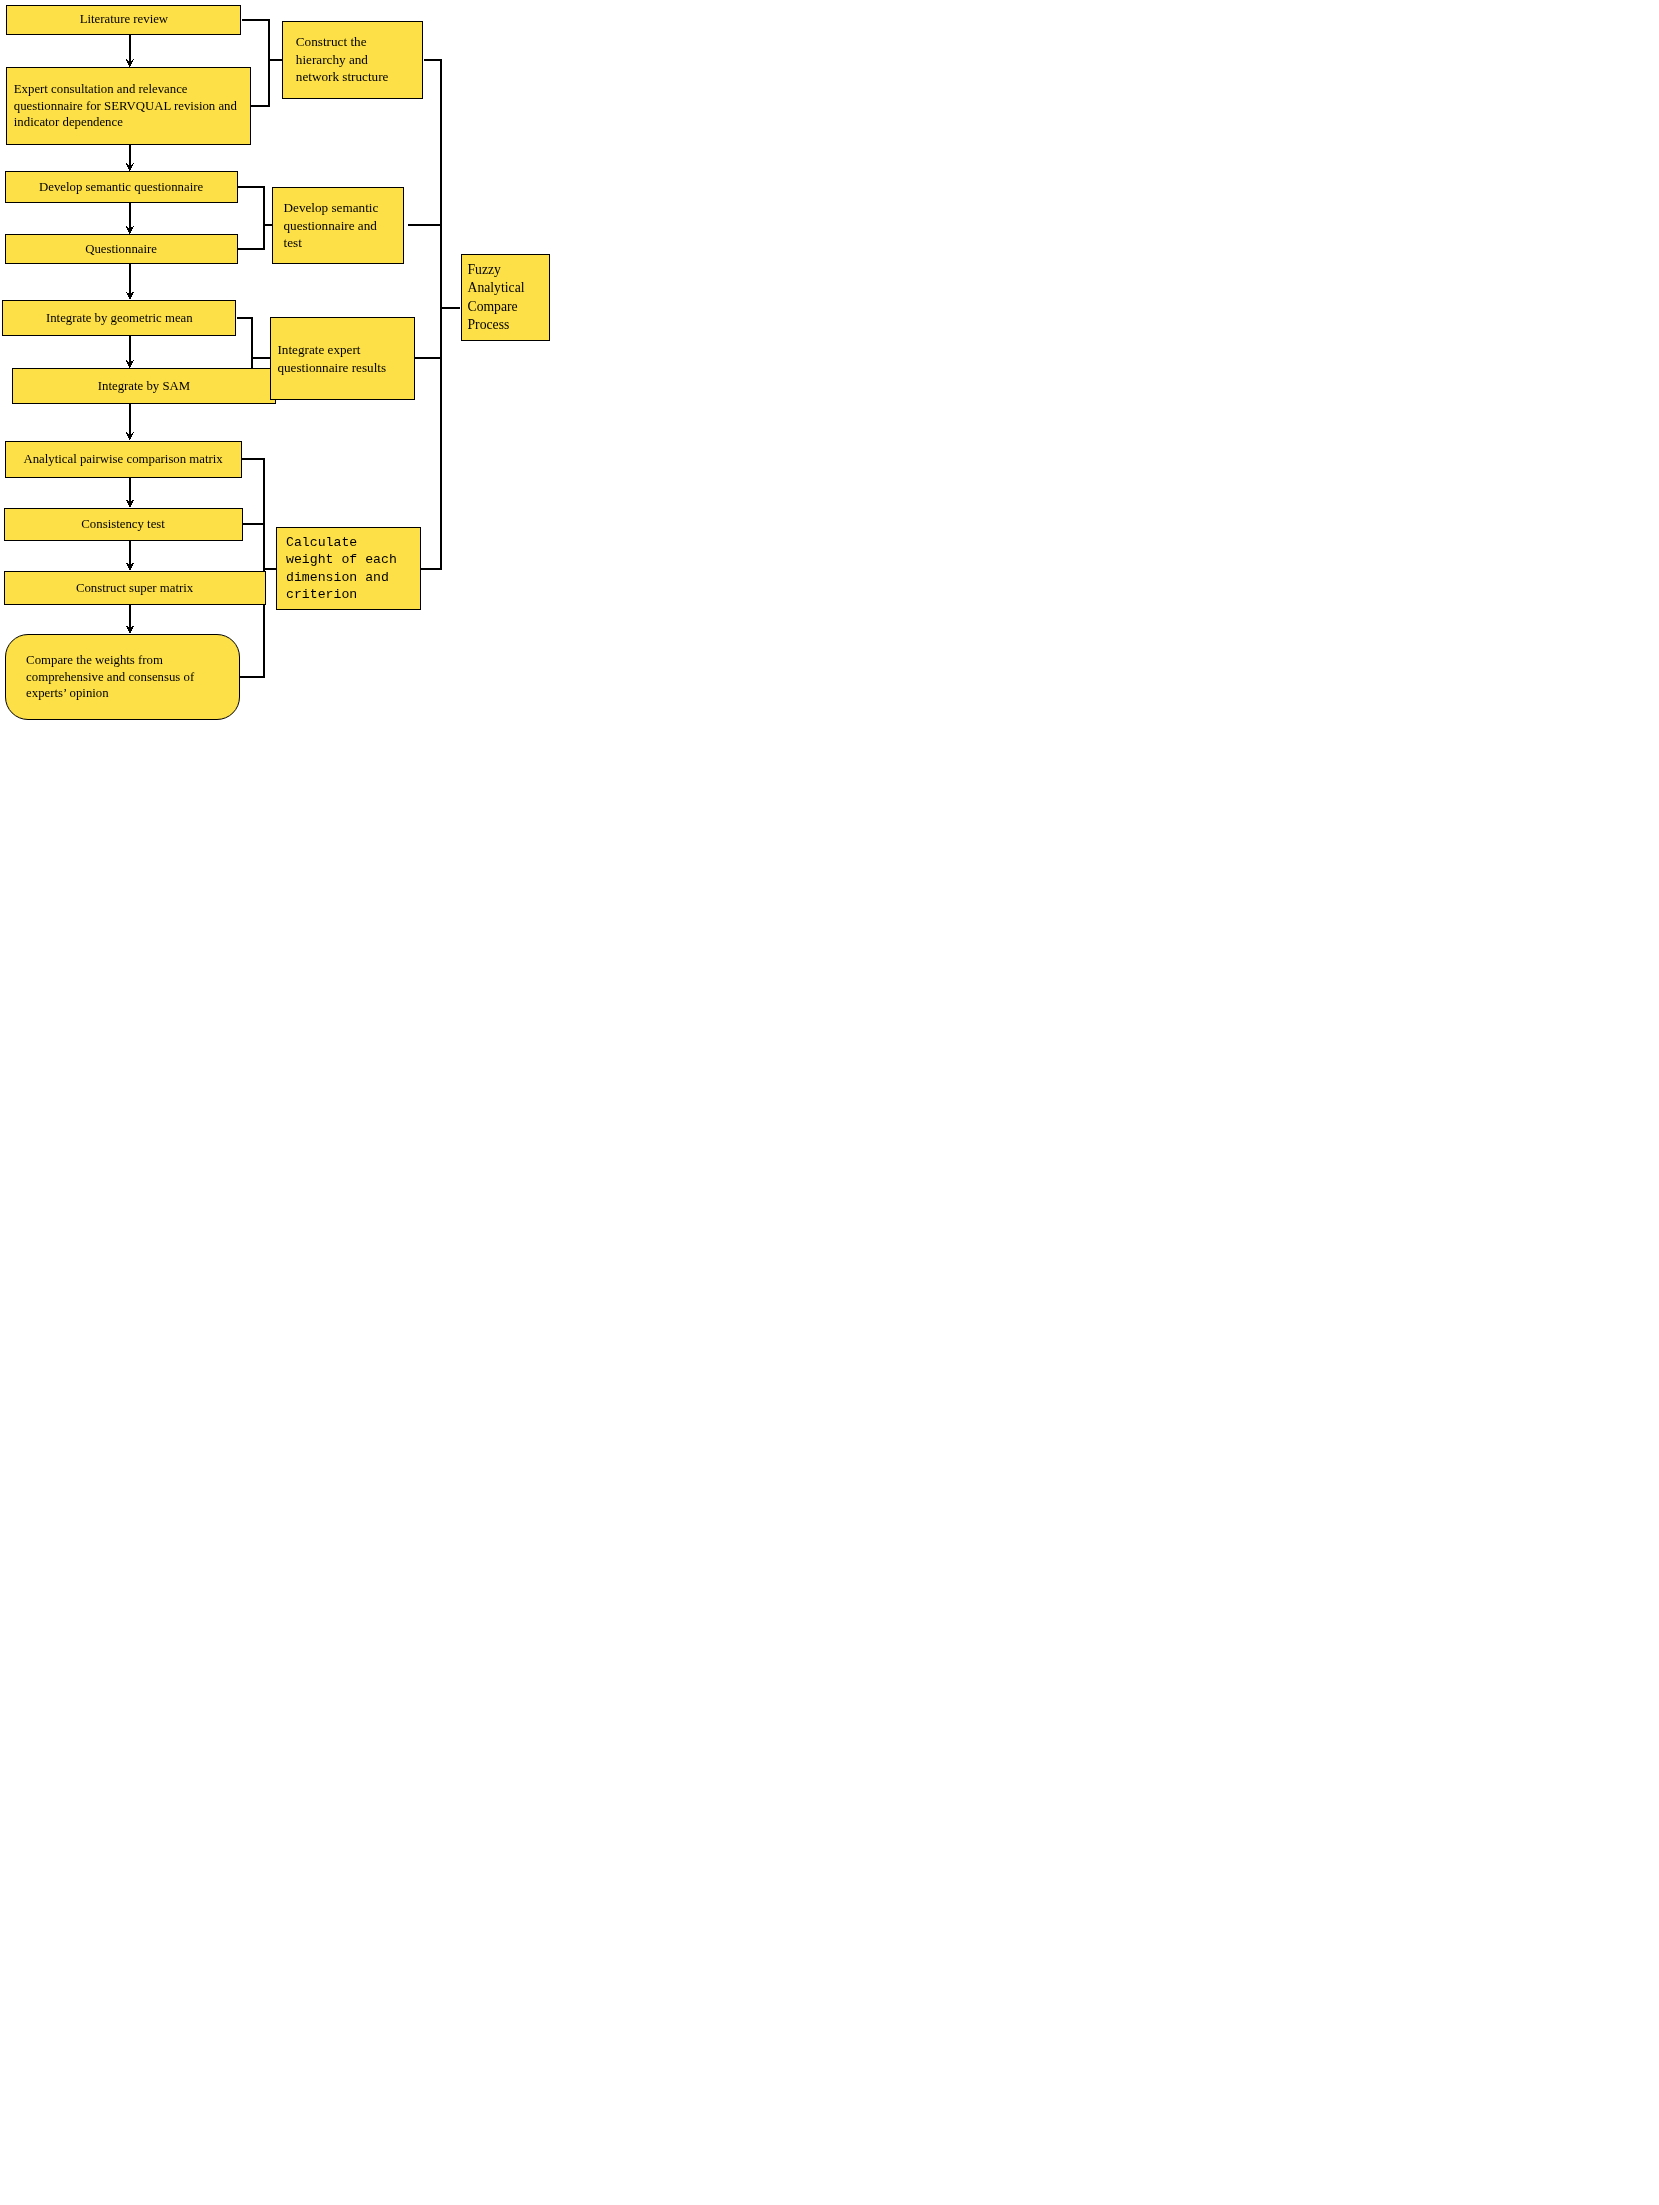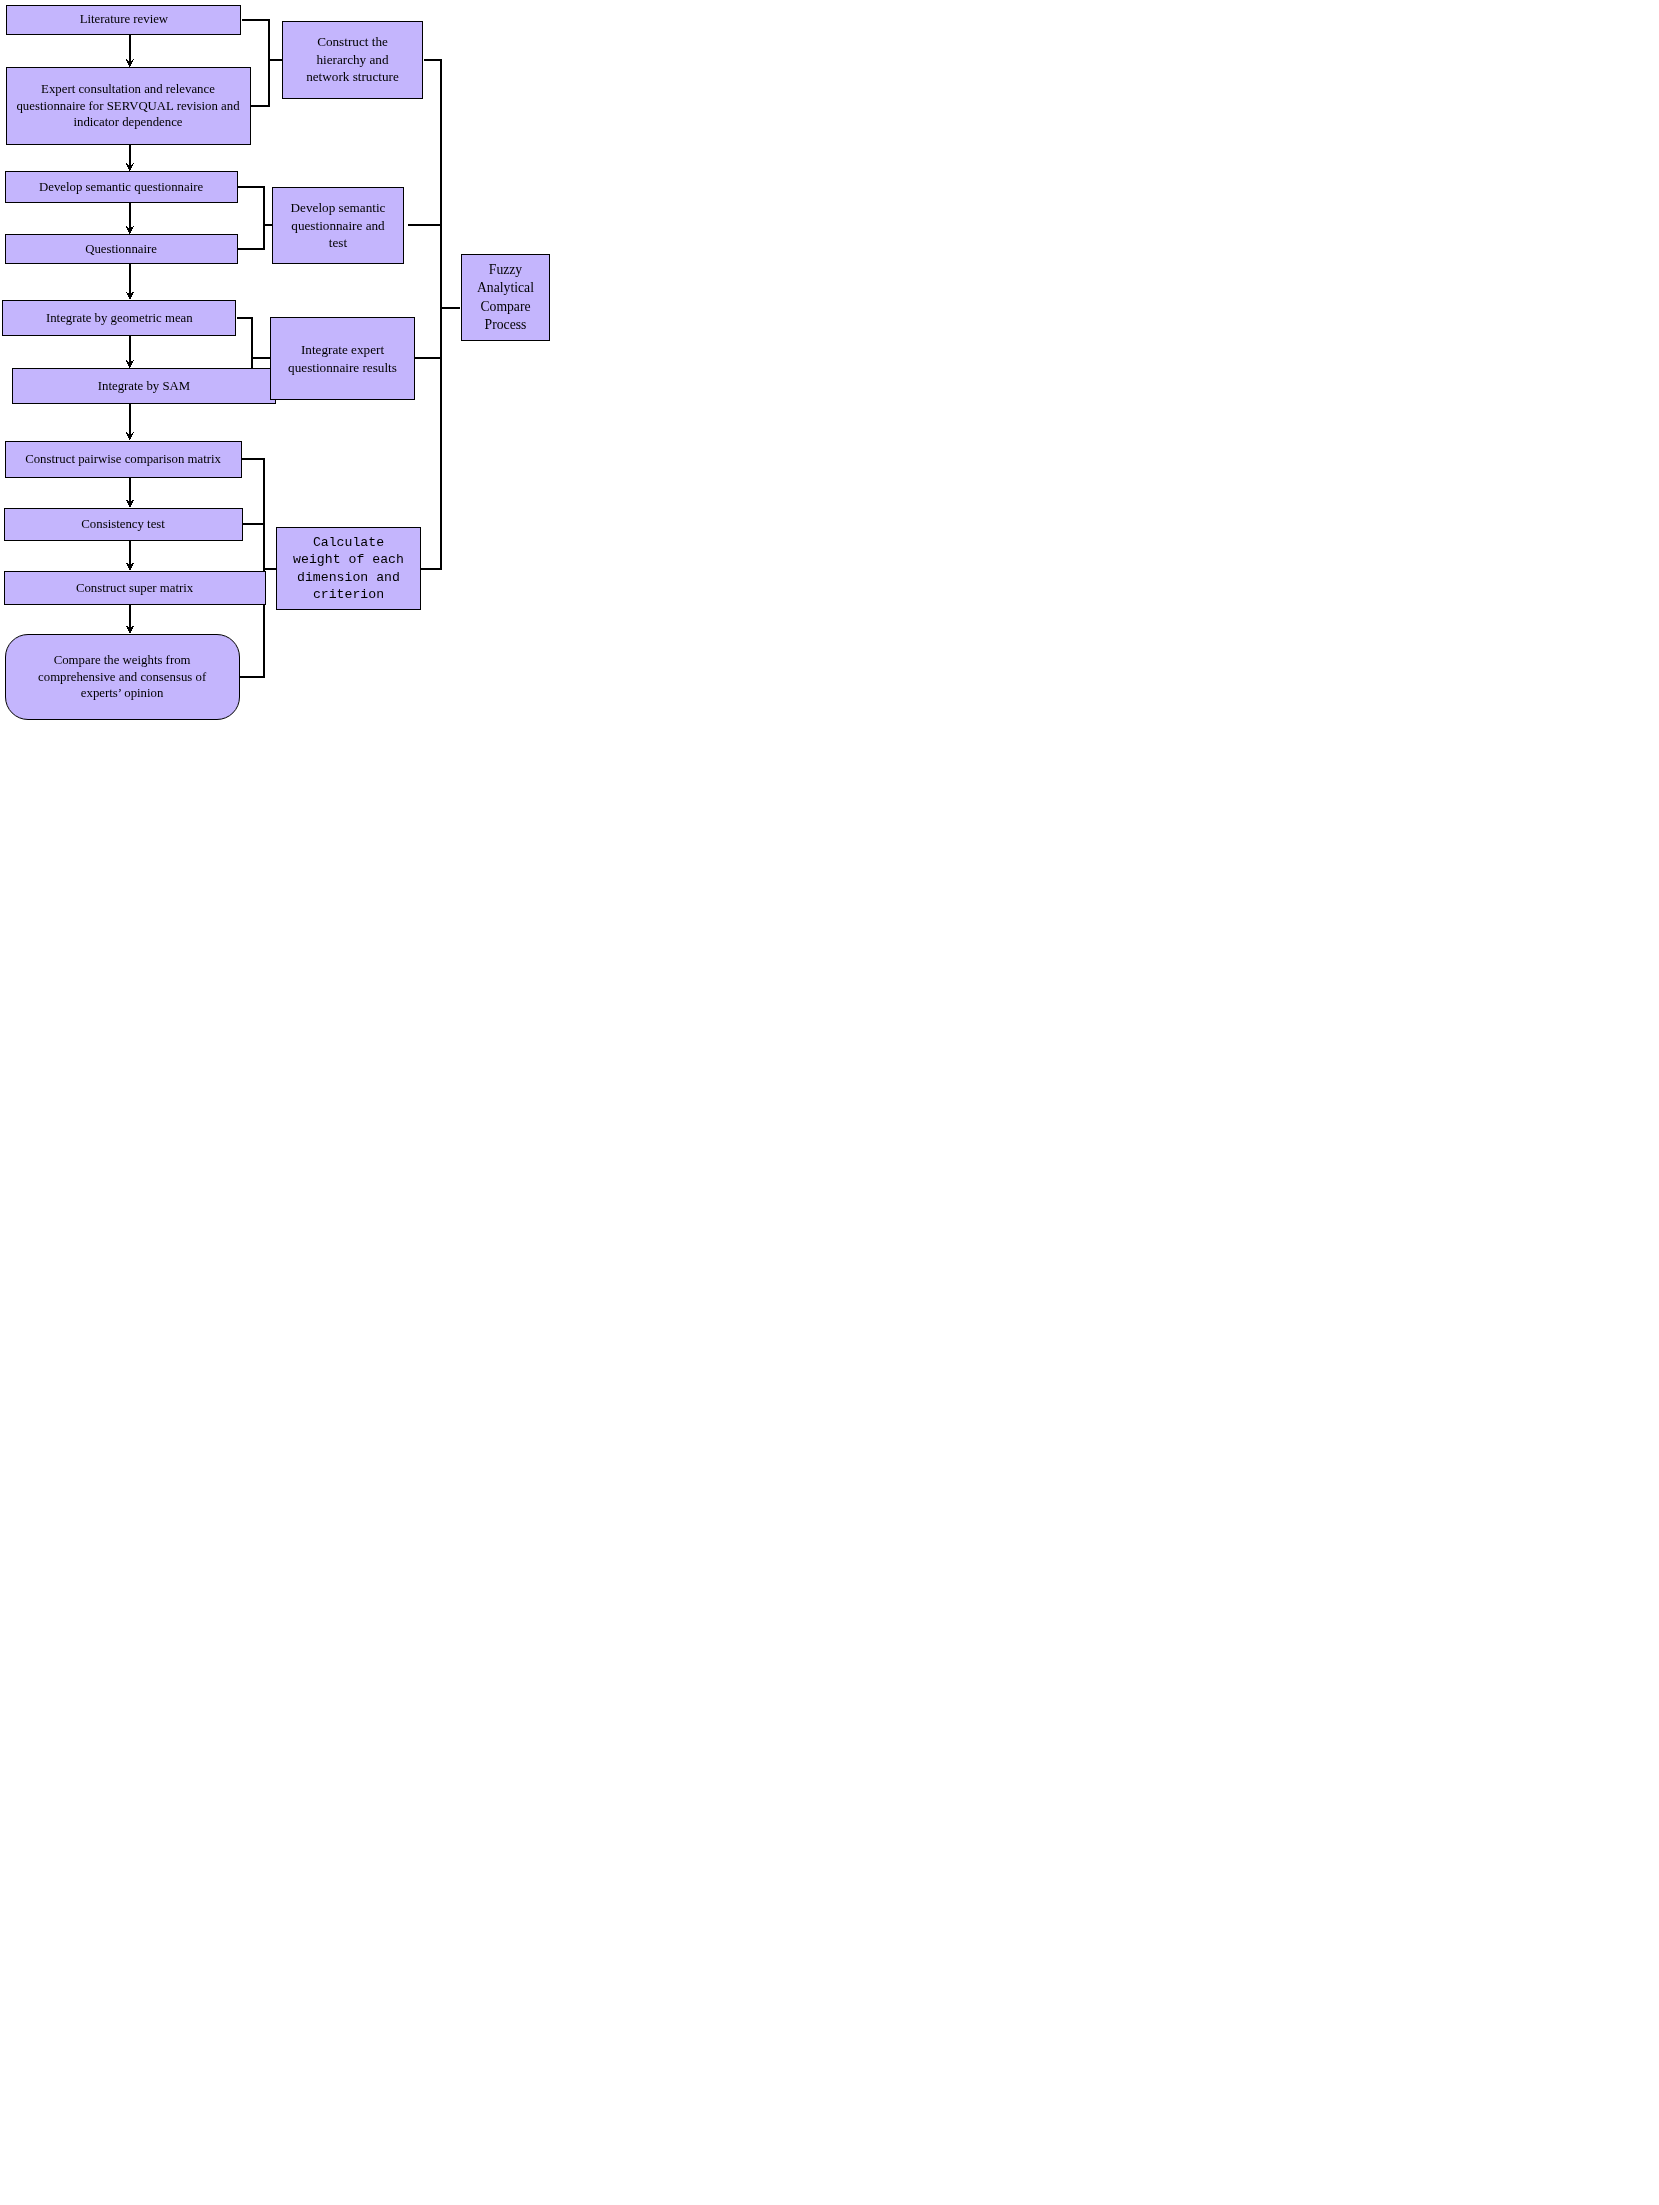--- a/index.html
+++ b/index.html
@@ -20,25 +20,24 @@
     position: absolute;
     left: 0;
     top: 0;
     width: 553px;
     height: 735px;
   }
   .box {
     position: absolute;
     box-sizing: border-box;
     border: 0.9px solid #000000;
-    background: #c4b5fd;
+    background: #fde047;
     display: flex;
     align-items: center;
     justify-content: center;
-    text-align: center;
     font-size: 12.8px;
     line-height: 1.32;
   }
   .groupbox {
     border-width: 1.1px;
     font-size: 13.2px;
   }
   
   #s1  { left: 6.4px;  top: 4.6px;   width: 235px; height: 30px;  }
   #s2  { left: 5.5px;  top: 67px;  width: 245px; height: 78px; padding: 0 7.3px; }
@@ -144,21 +143,21 @@
       <line x1="968" y1="675" x2="1010" y2="675"></line>
     </g>
   </svg>
 
   <div class="box" id="s1">Literature review</div>
   <div class="box" id="s2">Expert consultation and relevance questionnaire for SERVQUAL revision and indicator dependence</div>
   <div class="box" id="s3">Develop semantic questionnaire</div>
   <div class="box" id="s4">Questionnaire</div>
   <div class="box" id="s5">Integrate by geometric mean</div>
   <div class="box" id="s6">Integrate by SAM</div>
-  <div class="box" id="s7">Construct pairwise comparison matrix</div>
+  <div class="box" id="s7">Analytical pairwise comparison matrix</div>
   <div class="box" id="s8">Consistency test</div>
   <div class="box" id="s9">Construct super matrix</div>
   <div class="box" id="s10">Compare the weights from comprehensive and consensus of experts’ opinion</div>
 
   <div class="box groupbox" id="gA">Construct the hierarchy and network structure</div>
   <div class="box groupbox" id="gB">Develop semantic questionnaire and test</div>
   <div class="box groupbox" id="gC">Integrate expert questionnaire results</div>
   <div class="box groupbox" id="gD">Calculate weight of each dimension and criterion</div>
 
   <div class="box" id="fanp">Fuzzy Analytical Compare Process</div>

